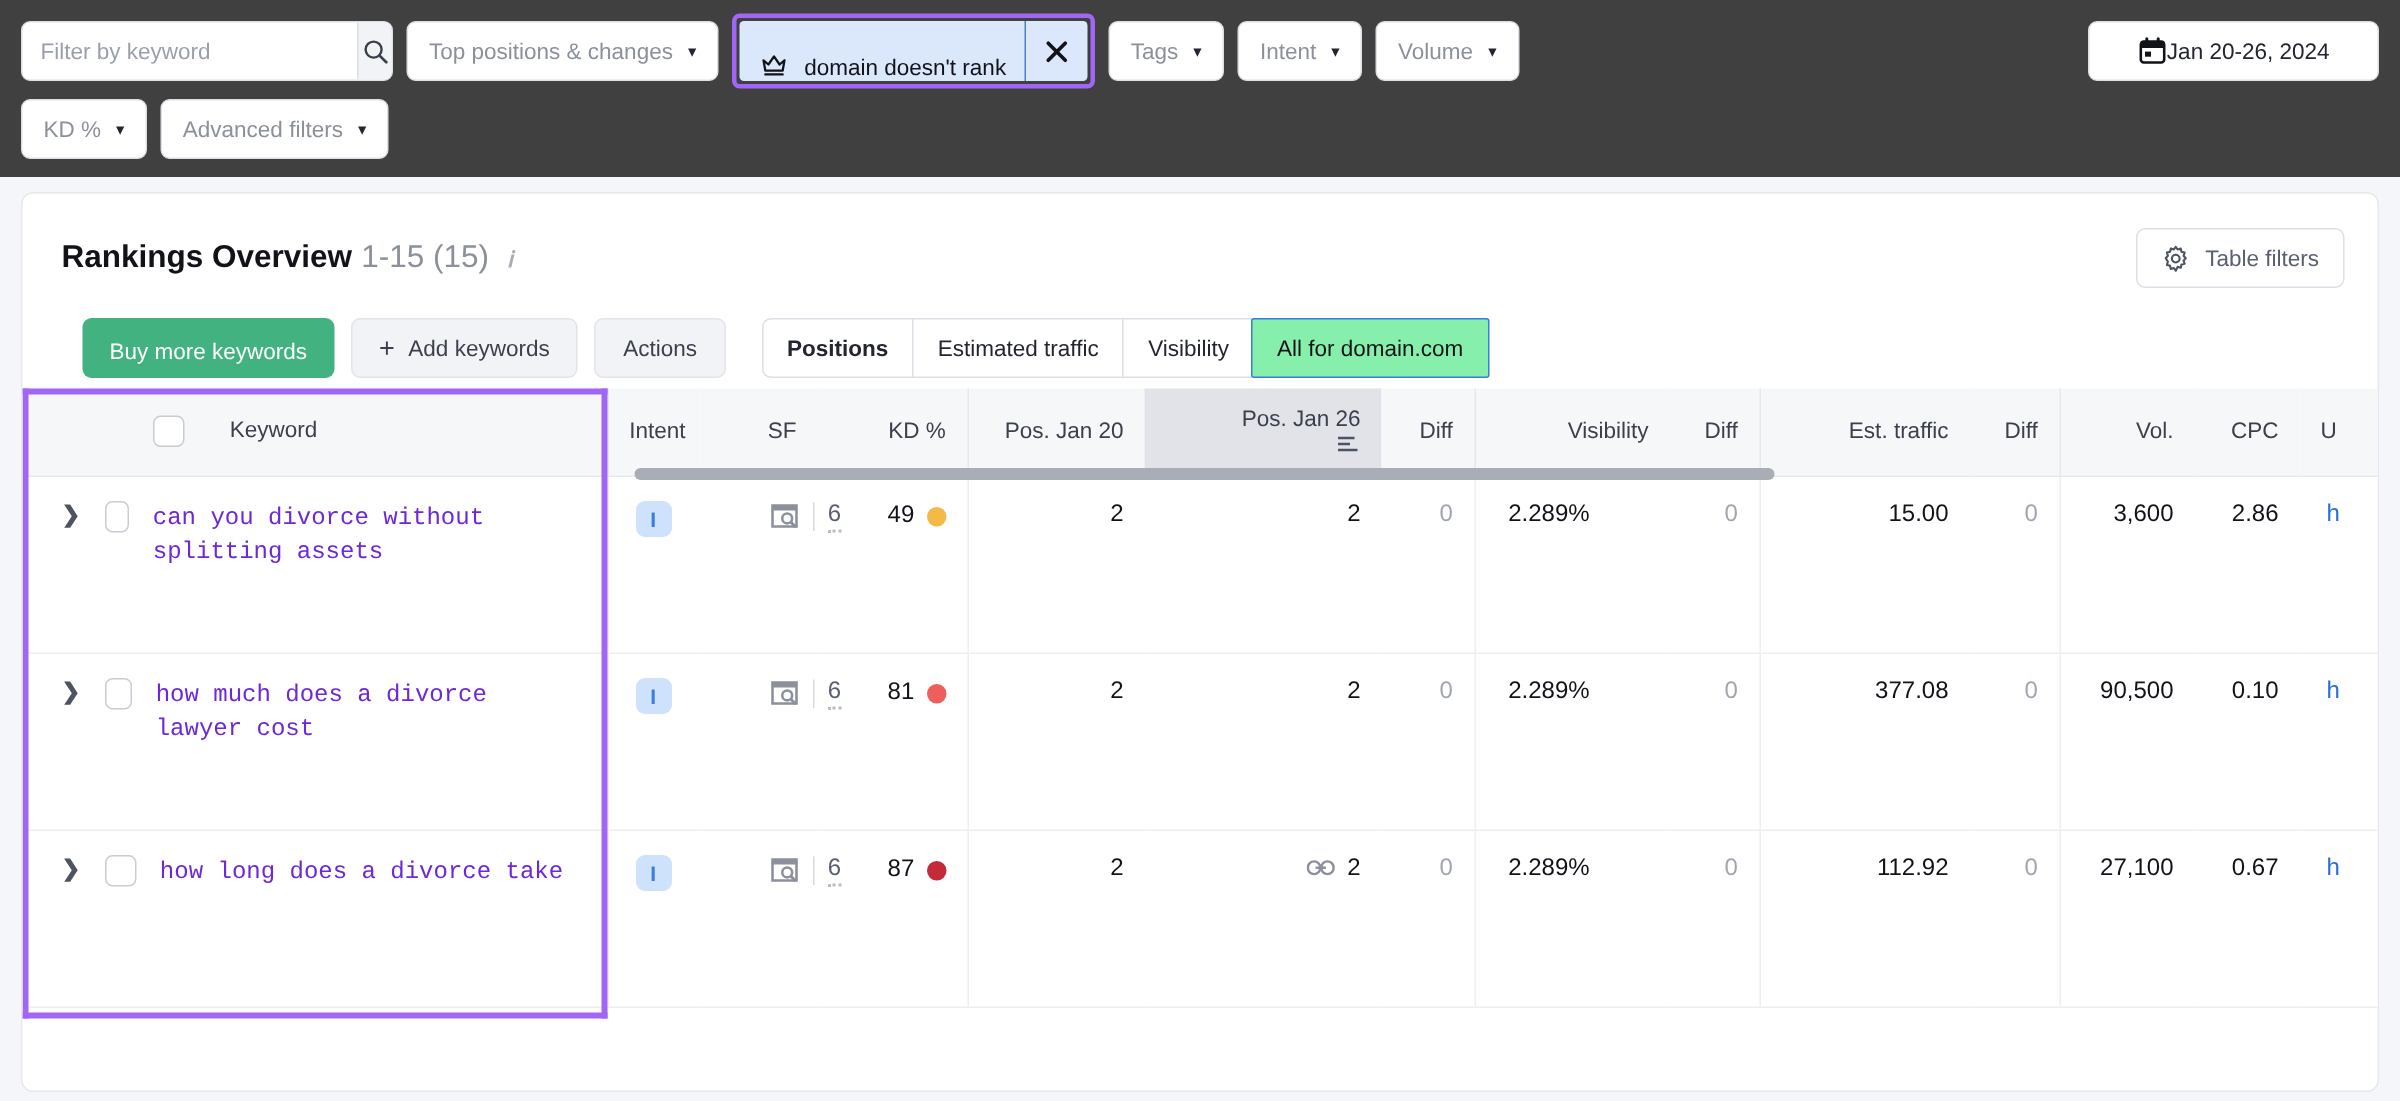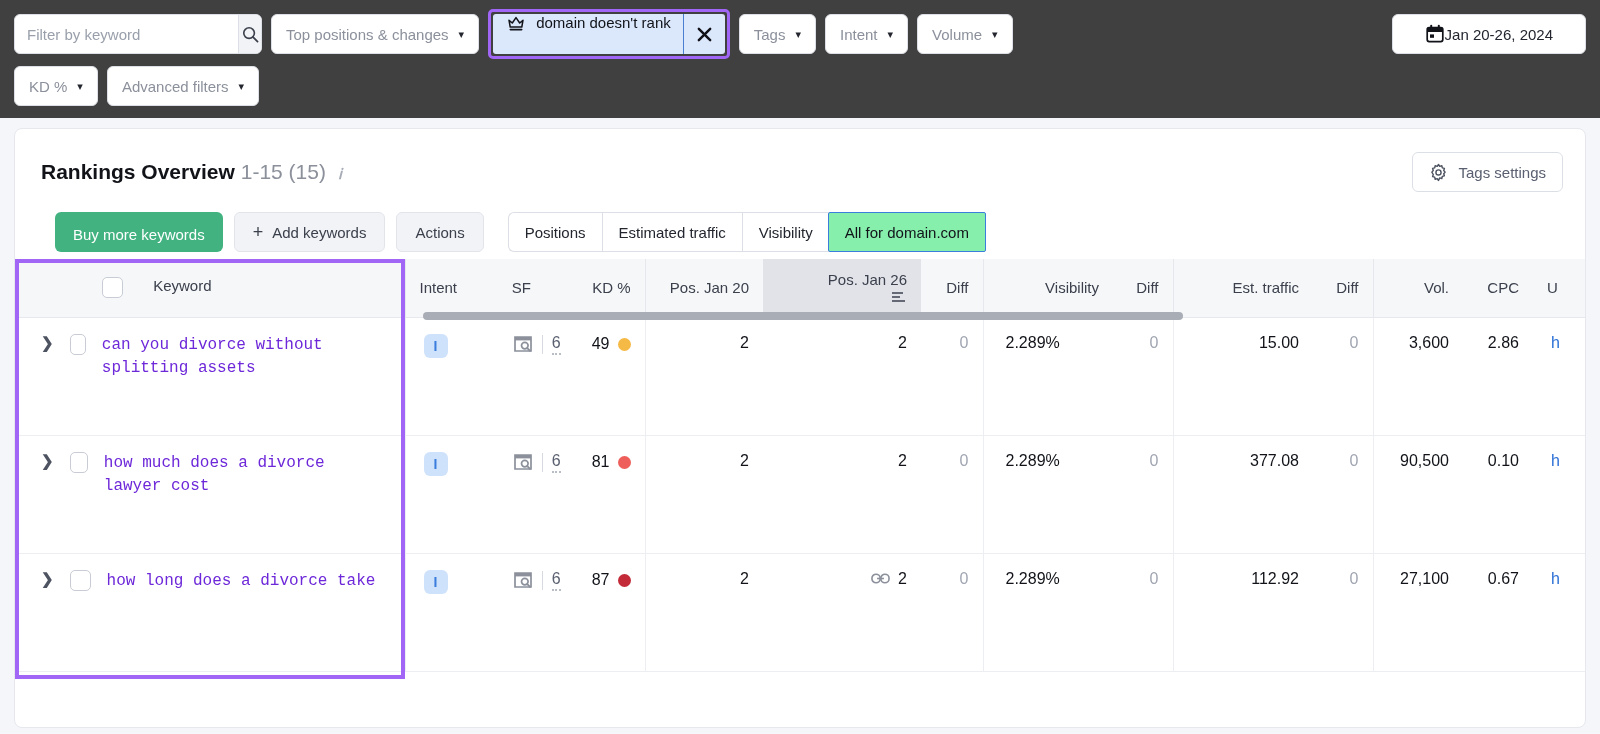--- a/index.html
+++ b/index.html
@@ -49,21 +49,21 @@
   .chip-highlight {
     border: 3px solid #a166f5; border-radius: 5px;
     padding: 2px; display: inline-flex;
   }
   .chip {
     display: inline-flex; align-items: stretch;
     height: 40px; background: #dbe7fb; border-radius: 3px;
     overflow: hidden; cursor: pointer;
   }
   .chip-main {
-    display: flex; align-items: flex-start; gap: 10px;
+    display: flex; align-items: flex-end; gap: 10px;
     padding: 0 12px 0 13px; font-size: 15px; color: #111319;
     white-space: nowrap;
   }
   .chip-close {
     width: 42px; display: flex; align-items: center; justify-content: center;
     border-left: 1.5px solid #4a7ed1; cursor: pointer;
   }
 
   .spacer { flex: 1; }
 
@@ -128,21 +128,21 @@
   .segmented {
     display: inline-flex; margin-left: 13px;
     height: 40px; border-radius: 6px;
   }
   .seg {
     display: inline-flex; align-items: center; padding: 0 16px;
     border: 1px solid #dcdfe5; border-right: none;
     background: #fff; font-size: 15px; color: #23262f; cursor: pointer;
     white-space: nowrap;
   }
-  .seg:first-child { border-radius: 6px 0 0 6px; }
+  .seg:first-child { border-radius: 6px 0 0 6px; font-weight: bold; }
   .seg:last-child { border-right: 1px solid #dcdfe5; border-radius: 0 6px 6px 0; }
   .seg.active {
     background: #86efac; border: 1px solid #3b7ddd; color: #111319;
     border-radius: 2px; margin-left: -1px; z-index: 2;
   }
 
   
   .table-wrap { position: relative; margin-top: 6px; }
   table.grid { border-collapse: collapse; table-layout: fixed; width: 1600px; }
   table.grid th {
@@ -296,21 +296,21 @@
   <div class="card-head">
     <div class="card-title">
       <span>Rankings Overview</span><span class="range">1-15 (15)</span><span class="info-icon">ℹ</span>
     </div>
     <div class="spacer"></div>
     <div class="table-settings">
       <svg width="19" height="19" viewBox="0 0 20 20">
         <path d="M10 1.6l1.3 1.9 2.2-.6.5 2.2 2.2.6-.7 2.2 1.5 1.7-1.5 1.7.7 2.2-2.2.6-.5 2.2-2.2-.6L10 18.4l-1.3-1.9-2.2.6-.5-2.2-2.2-.6.7-2.2L3 9.6l1.5-1.7-.7-2.2 2.2-.6.5-2.2 2.2.6z" fill="none" stroke="#4d5360" stroke-width="1.5" stroke-linejoin="round"></path>
         <circle cx="10" cy="9.9" r="2.7" fill="none" stroke="#4d5360" stroke-width="1.5"></circle>
       </svg>
-      <span>Tags settings</span>
+      <span>Table filters</span>
     </div>
   </div>
 
   <div class="action-row">
     <button class="btn-green">Buy more keywords</button>
     <div class="btn-gray">
       <span class="btn-plus">+</span>
       <span>Add keywords</span>
     </div>
     <div class="btn-gray">

